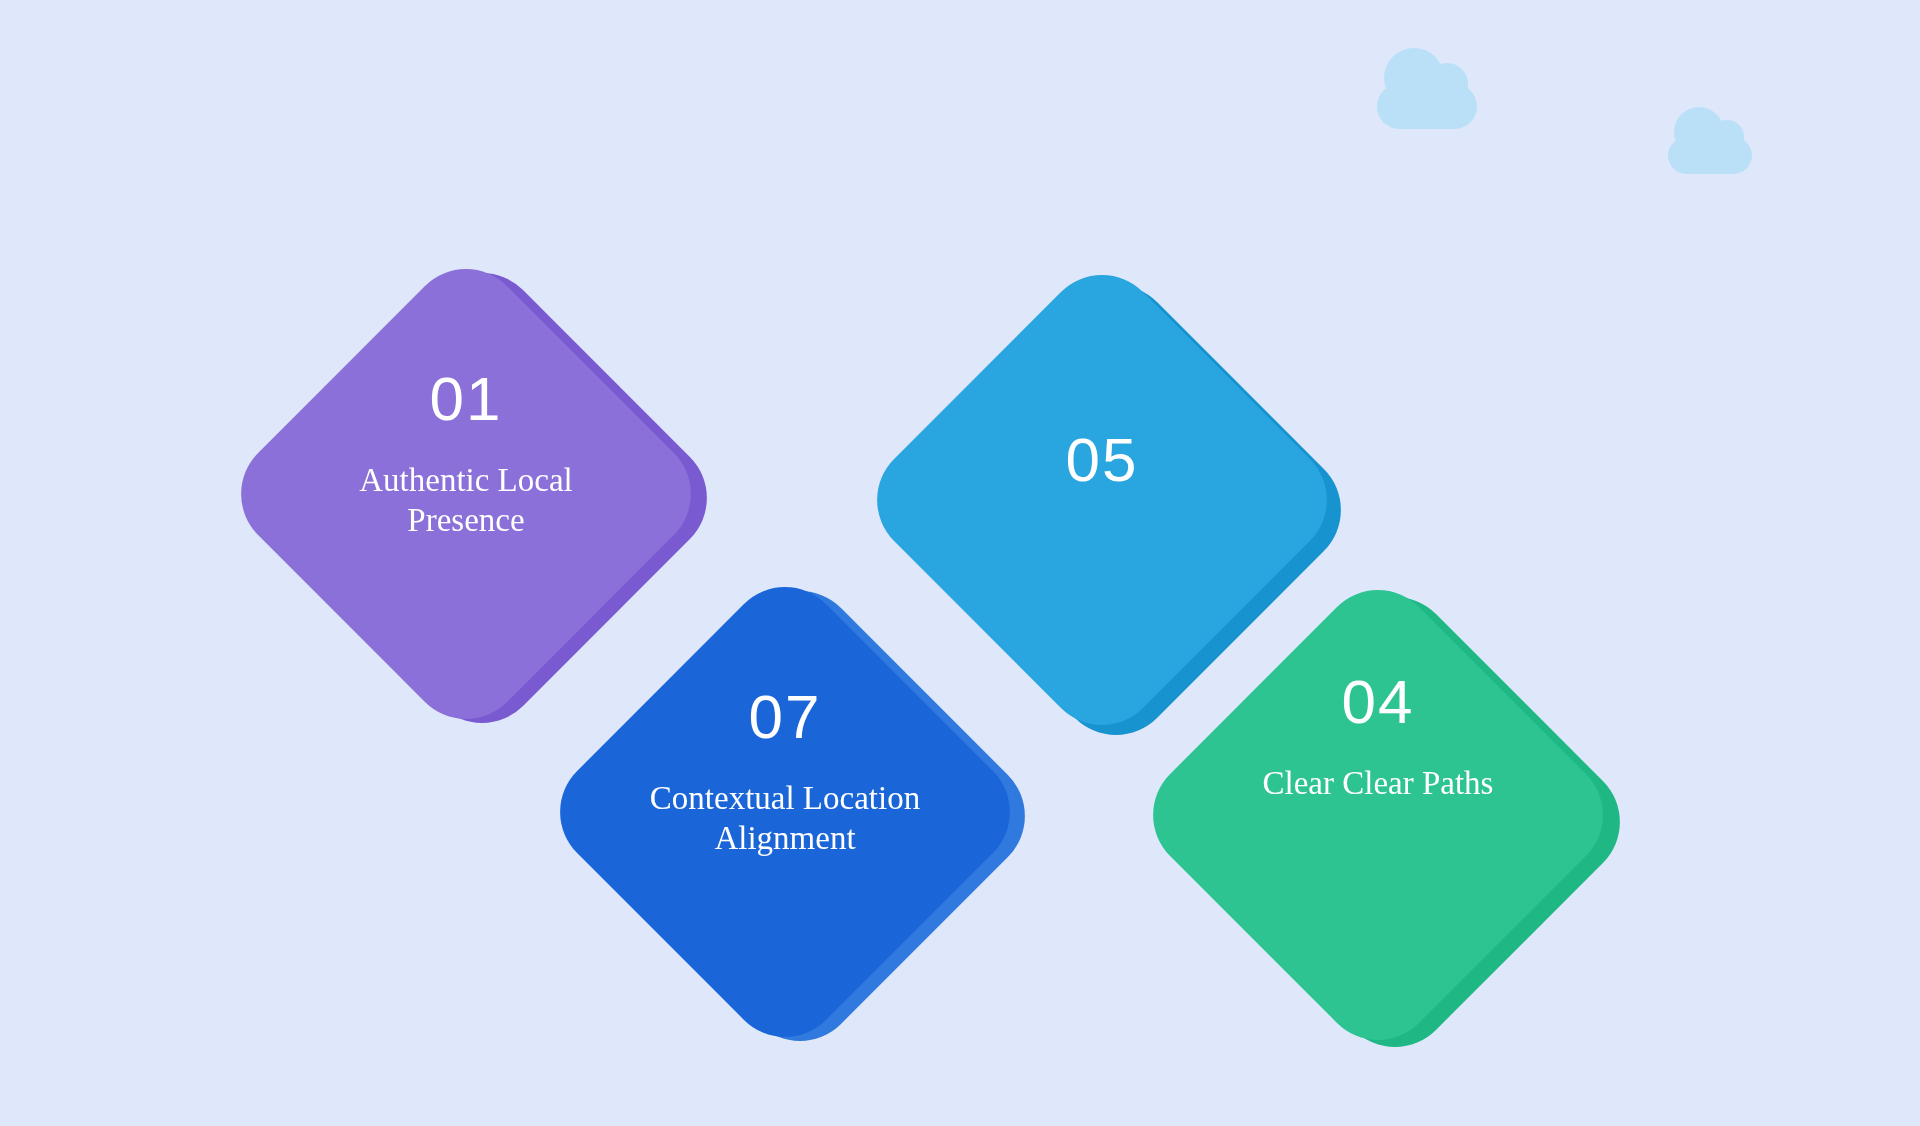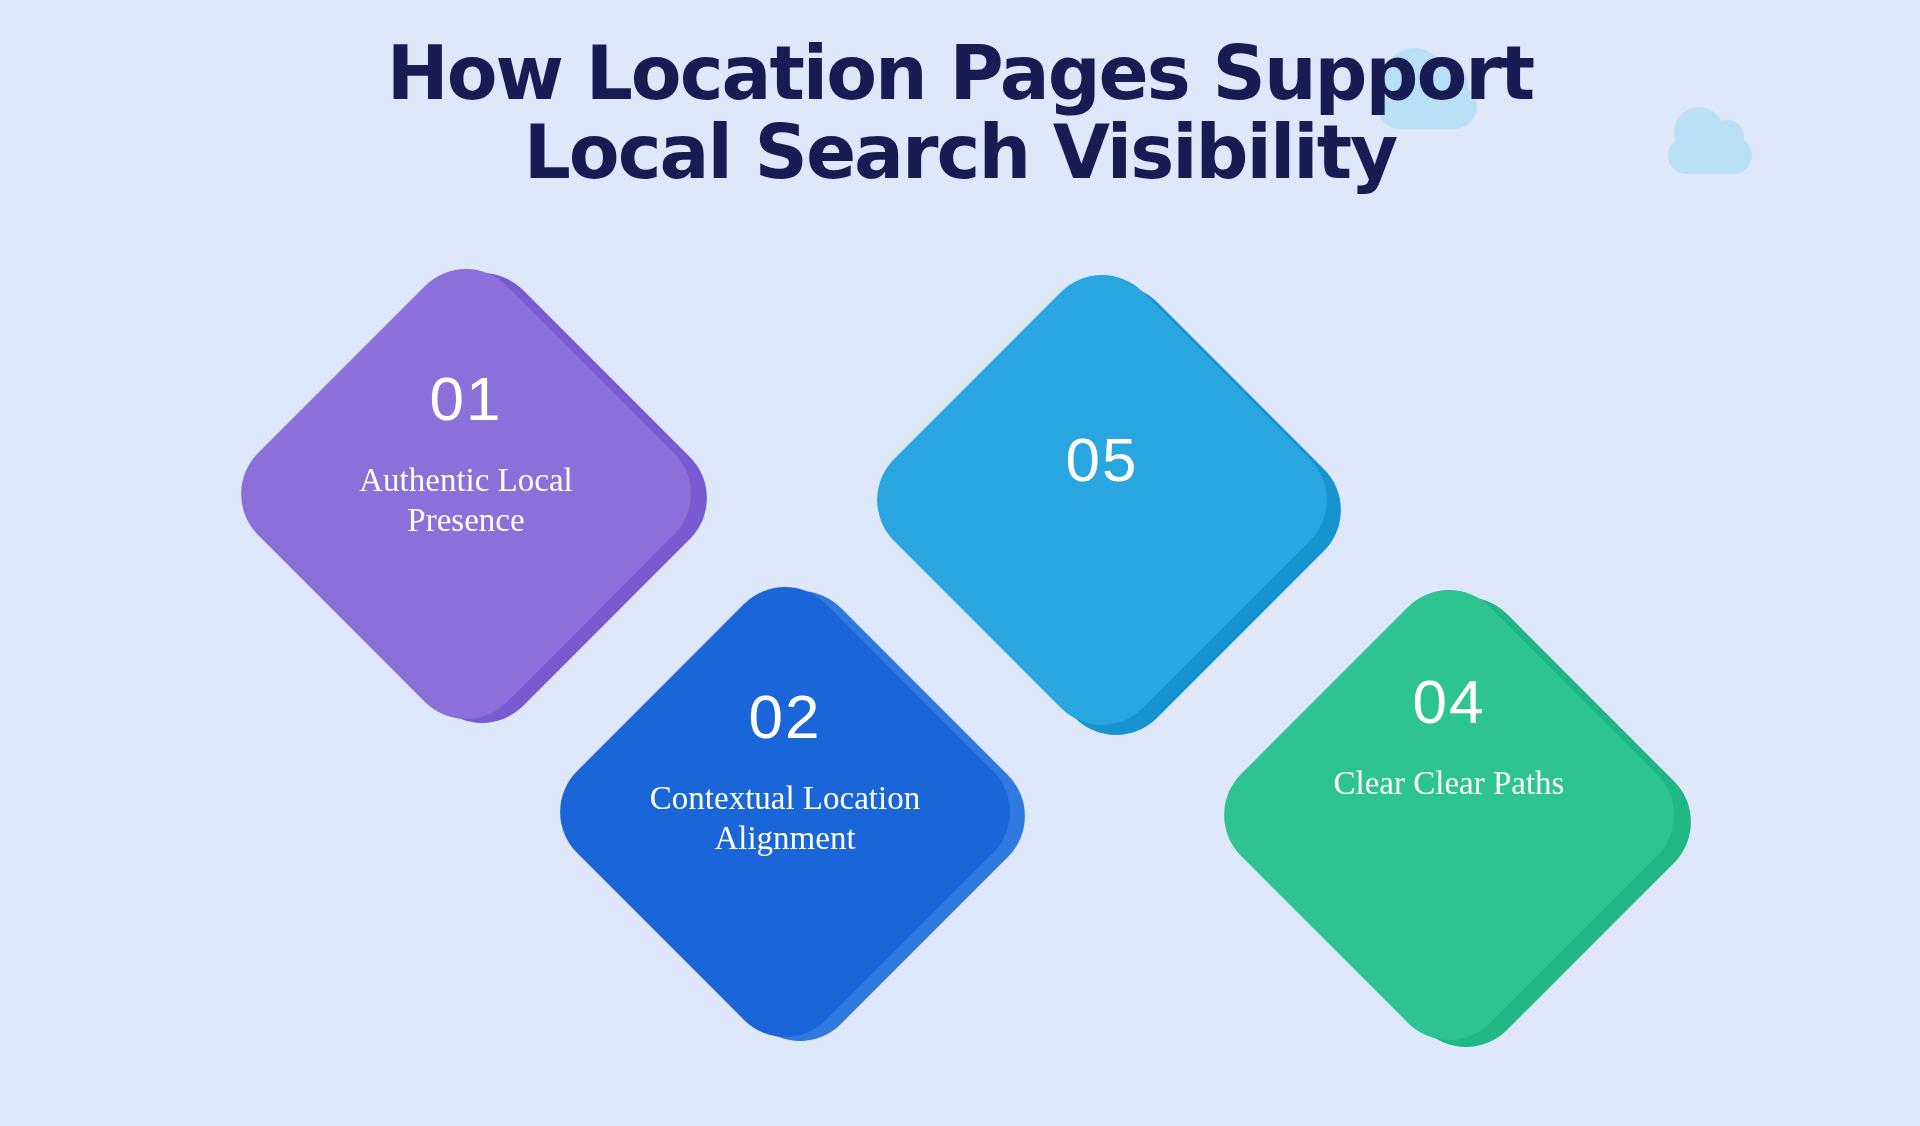--- a/index.html
+++ b/index.html
@@ -63,21 +63,21 @@
   .layer {
     position: absolute;
     inset: 0;
     border-radius: 58px;
   }
   .diamond .face { transform: rotate(45deg); }
 
   .diamond-0 { left: 290px;  top: 318px; }
   .diamond-1 { left: 609px;  top: 636px; }
   .diamond-2 { left: 926px;  top: 324px; }
-  .diamond-3 { left: 1273px; top: 639px; }
+  .diamond-3 { left: 1202px; top: 639px; }
 
   .diamond-0 .shadow { transform: translate(16px, 4px)  rotate(45deg); }
   .diamond-1 .shadow { transform: translate(15px, 4px)  rotate(45deg); }
   .diamond-2 .shadow { transform: translate(14px, 10px) rotate(45deg); }
   .diamond-3 .shadow { transform: translate(17px, 7px)  rotate(45deg); }
 
   .content {
     position: absolute;
     inset: 0;
     display: flex;
@@ -109,42 +109,38 @@
   .label span { display: block; }
 </style>
 </head>
 <body style="background: rgb(223, 231, 251);">
 
 <div class="canvas">
 
   <div class="cloud cloud-1" style="background: rgb(185, 224, 247);"></div>
   <div class="cloud cloud-2" style="background: rgb(185, 224, 247);"></div>
 
-  <h1 class="title" style="color: rgb(24, 28, 82);">
-    <span>How Location Pages Support</span>
-    <span>Local Search Visibility</span>
-  </h1>
 
   <div class="diamond diamond-0">
     <div class="layer shadow" style="background: rgb(122, 90, 208);"></div>
     <div class="layer face" style="background: rgb(138, 112, 216);"></div>
     <div class="content" style="color: rgb(255, 255, 255);">
       <div class="num">01</div>
       <div class="label">
         <span>Authentic Local</span>
         <span>Presence</span>
       </div>
     </div>
   </div>
 
   <div class="diamond diamond-1">
     <div class="layer shadow" style="background: rgb(48, 121, 222);"></div>
     <div class="layer face" style="background: rgb(26, 102, 217);"></div>
     <div class="content" style="color: rgb(255, 255, 255);">
-      <div class="num">02</div>
+      <div class="num">07</div>
       <div class="label">
         <span>Contextual Location</span>
         <span>Alignment</span>
       </div>
     </div>
   </div>
 
   <div class="diamond diamond-2">
     <div class="layer shadow" style="background: rgb(23, 147, 208);"></div>
     <div class="layer face" style="background: rgb(41, 165, 224);"></div>

